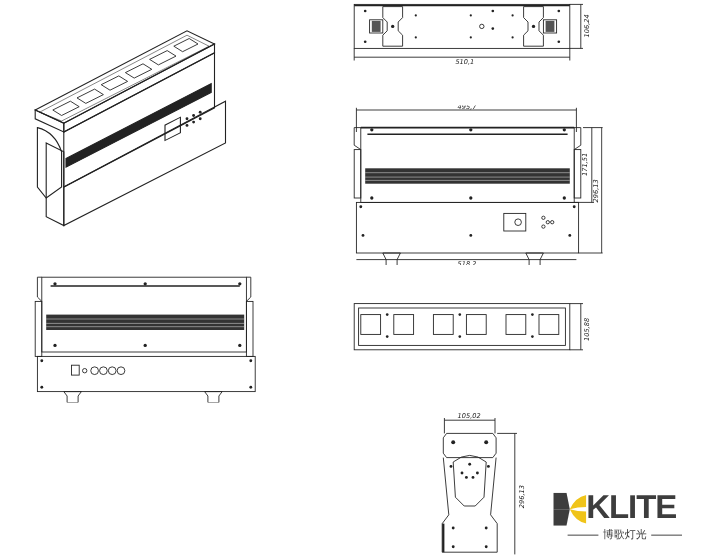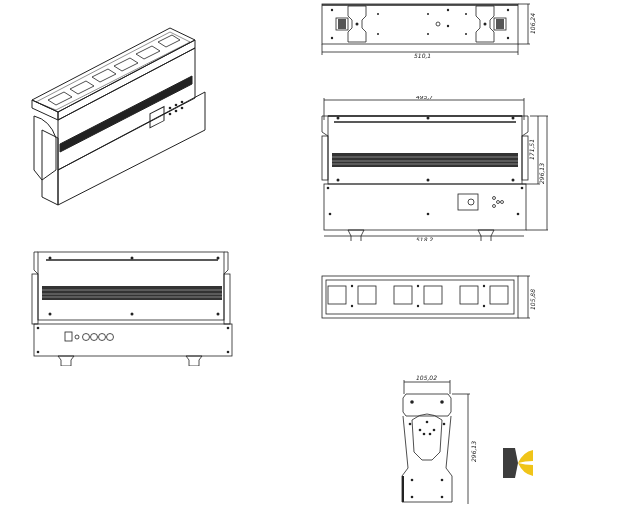--- a/index.html
+++ b/index.html
@@ -253,13 +253,15 @@
   </svg>
 </div>
 
 <div class="logo">
   <svg width="30" height="30" viewBox="0 0 30 30" style="position:absolute;left:0;top:2px;">
     <polygon points="0,0 12,0 15,15 0,15" fill="#3d3d3d"></polygon>
     <polygon points="0,15 15,15 12,30 0,30" fill="#3d3d3d"></polygon>
     <path d="M15,15 Q20,4 30,2 L30,13 Q22,13 15,15Z" fill="#f0c419"></path>
     <path d="M15,15 Q20,26 30,28 L30,17 Q22,17 15,15Z" fill="#f0c419"></path>
   </svg>
+  <div class="logo-text">KLITE</div>
+  <div class="logo-sub"><span>博歌灯光</span></div>
 </div>
 
 </body></html>

